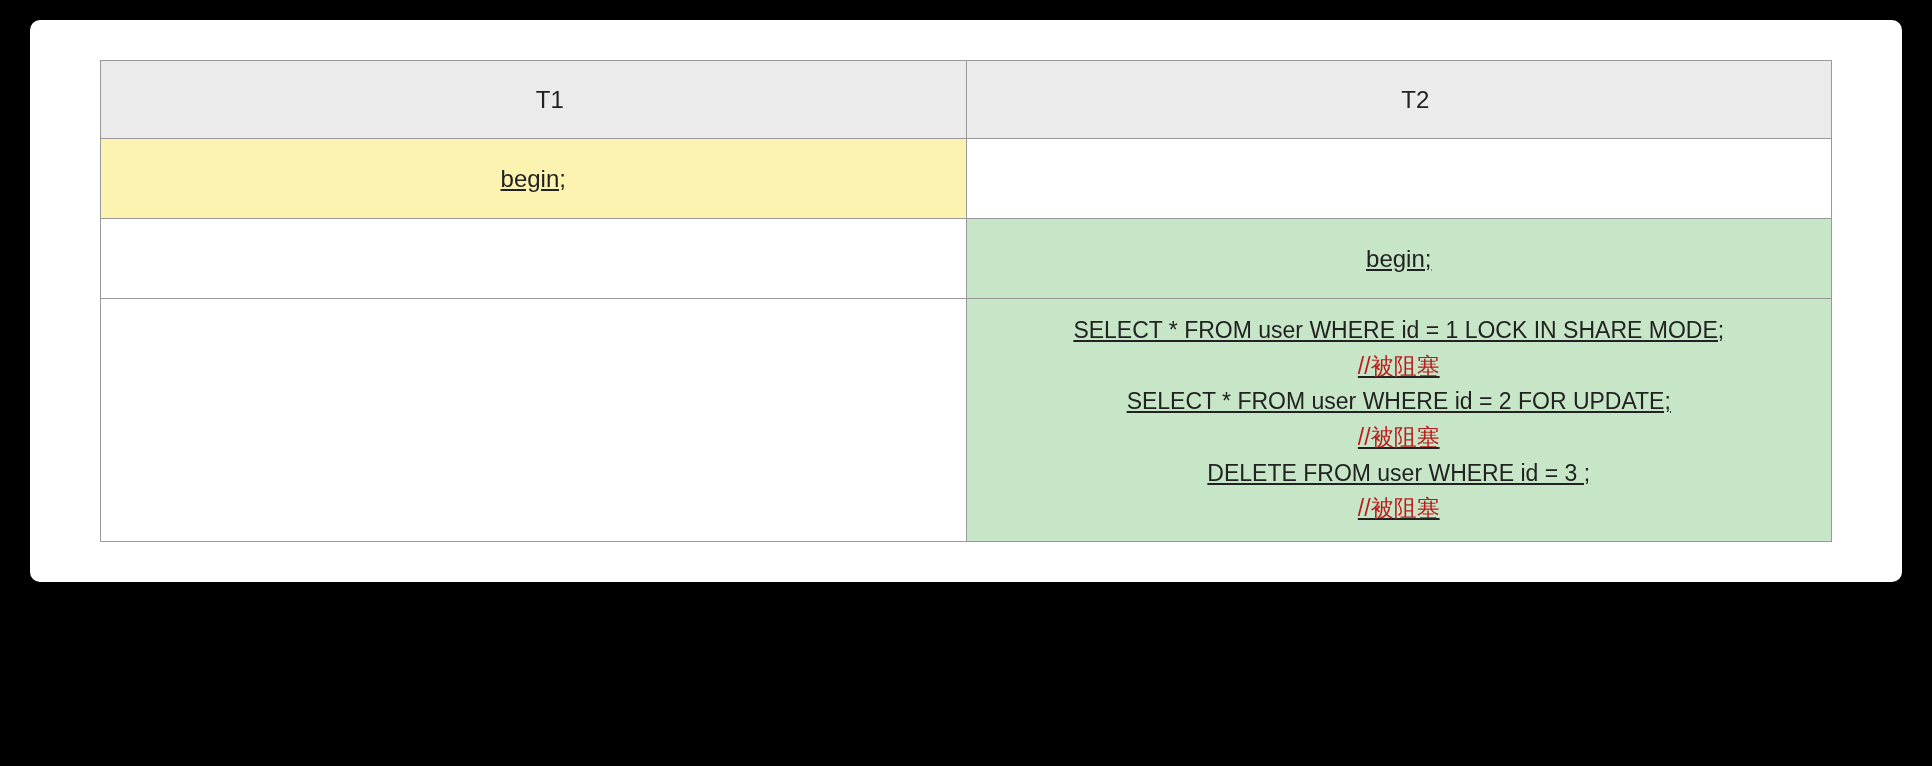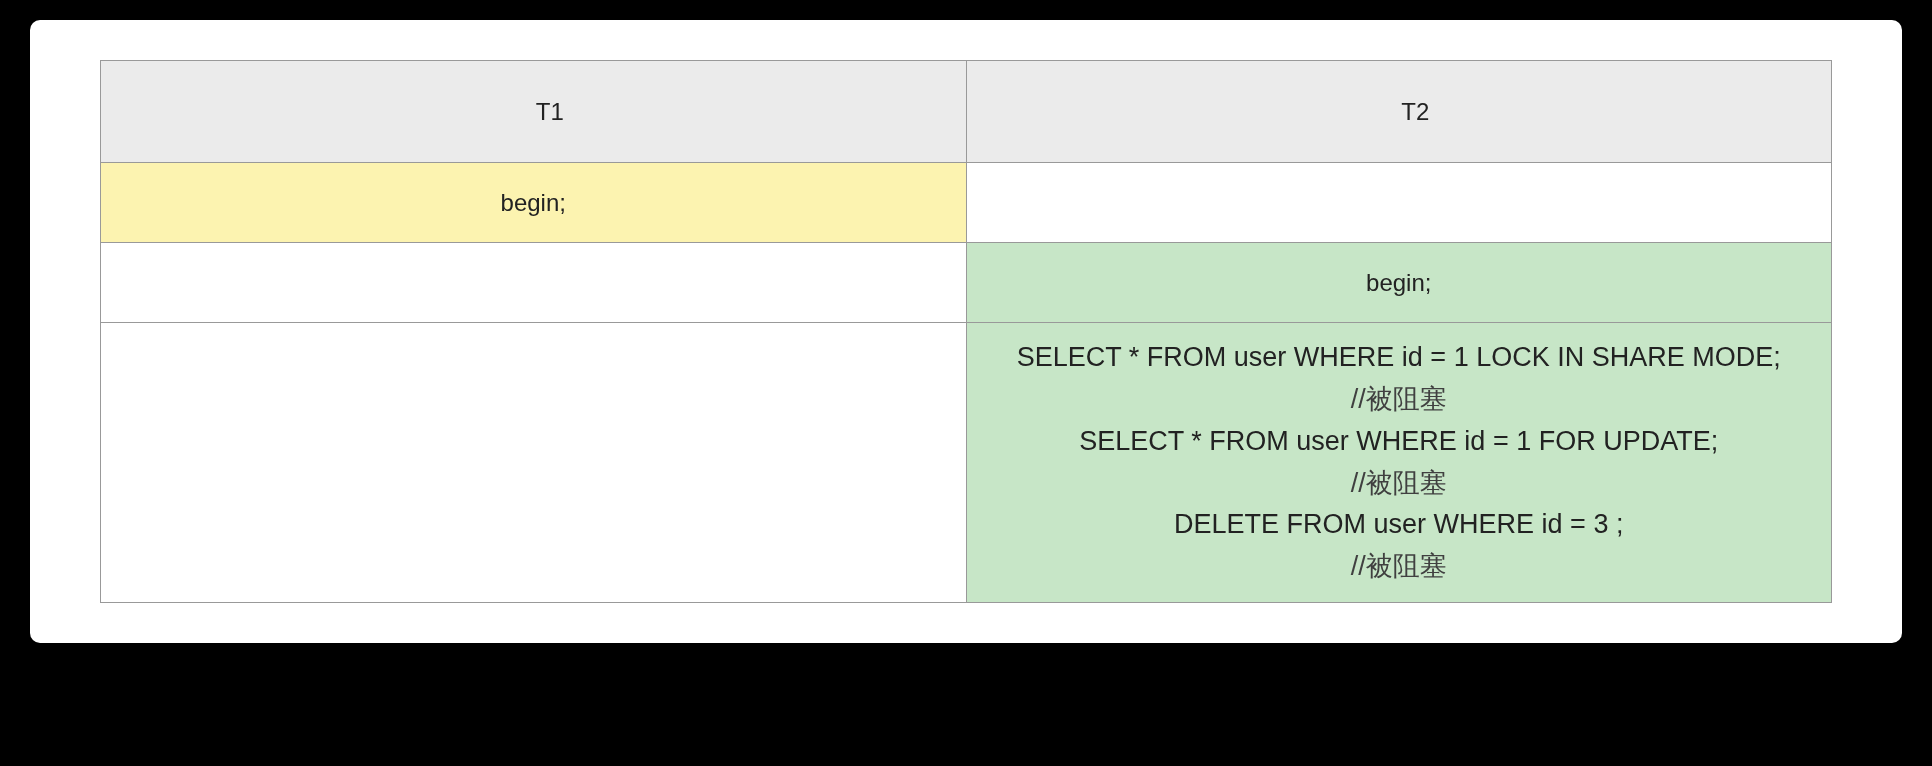--- a/index.html
+++ b/index.html
@@ -27,33 +27,33 @@
   th, td {
     border: 1px solid #999;
     text-align: center;
     vertical-align: middle;
     font-size: 24px;
     color: #222;
   }
   th {
     background: #ebebeb;
     font-weight: 400;
-    height: 102px;
+    height: 78px;
     padding-left: 34px;
   }
-  td { height: 80px; }
+  td { height: 80px; text-decoration: underline; }
   .yellow { background: #fcf3b0; }
   .green  { background: #c7e6c7; }
   .multi {
     padding: 14px 4px;
     line-height: 1.55;
-    font-size: 27px;
+    font-size: 23px;
   }
   .multi .line { display: block; }
-  .red { color: #404040; }
+  .red { color: #b91c1c; }
 </style>
 </head>
 <body>
 
 <div class="card">
   <table>
     <thead>
       <tr>
         <th>T1</th>
         <th>T2</th>
@@ -66,21 +66,21 @@
       </tr>
       <tr>
         <td></td>
         <td class="green">begin;</td>
       </tr>
       <tr>
         <td></td>
         <td class="green multi" id="r4t2">
             <span class="line">SELECT * FROM user WHERE id = 1 LOCK IN SHARE MODE;</span>
             <span class="line red">//被阻塞</span>
-            <span class="line">SELECT * FROM user WHERE id = 1 FOR UPDATE;</span>
+            <span class="line">SELECT * FROM user WHERE id = 2 FOR UPDATE;</span>
             <span class="line red">//被阻塞</span>
             <span class="line">DELETE FROM user WHERE id = 3 ;</span>
             <span class="line red">//被阻塞</span>
           </td>
       </tr>
     </tbody>
   </table>
 </div>
 
 </body></html>

